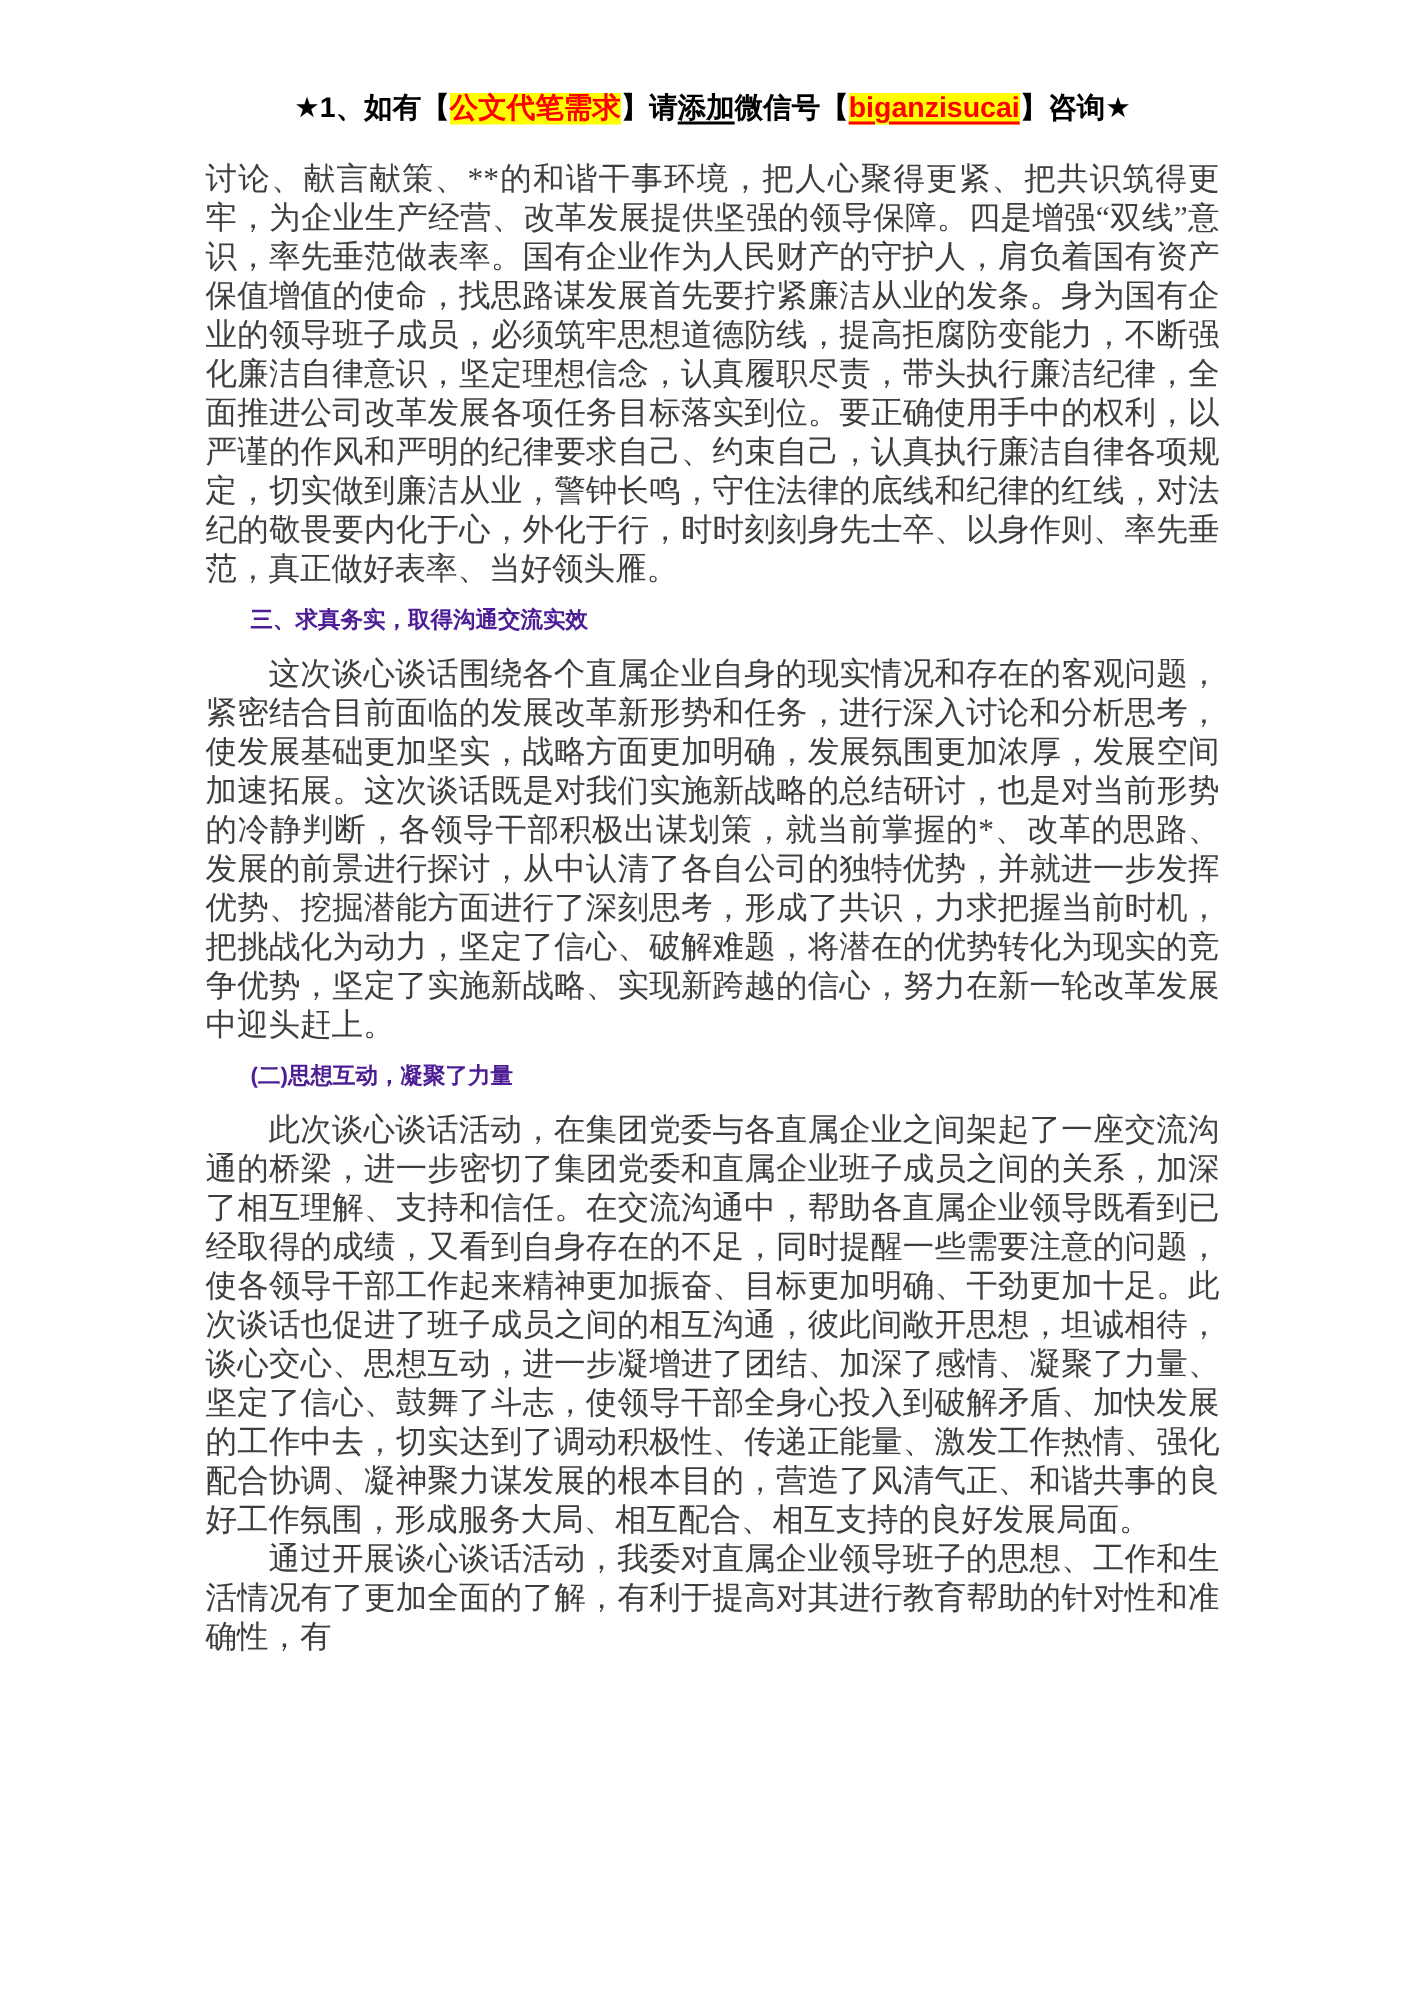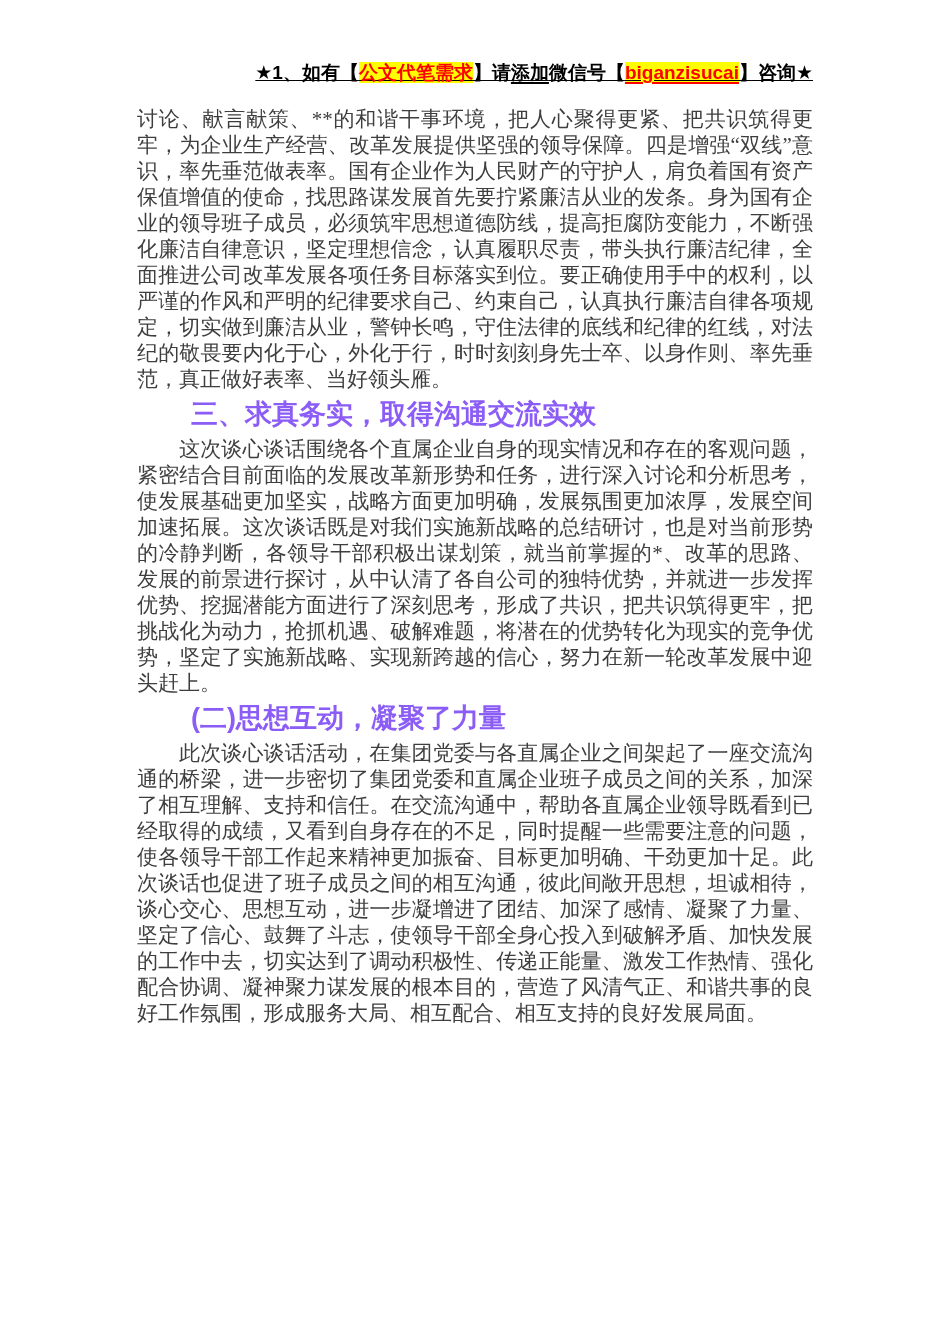--- a/index.html
+++ b/index.html
@@ -12,23 +12,22 @@
     box-sizing:border-box;
     padding:58px 137px 0 137px;
   }
   
   .banner{
     font-family:"Liberation Sans","DejaVu Sans",sans-serif;
     font-weight:bold;
     font-size:19px;
     line-height:30px;
     color:#000000;
-    text-align:right;
+    text-align:center;
     white-space:nowrap;
-    text-decoration:underline;
   }
   .banner .seg{display:inline;}
   .seg-plain{color:#000000;}
   .seg-hl{color:var(--accent-red,#ff0000);background:var(--hl-yellow,#ffff00);}
   .seg-hlu{color:var(--accent-red,#ff0000);background:var(--hl-yellow,#ffff00);
            text-decoration:underline;text-decoration-thickness:2px;text-underline-offset:3px;}
   .seg-u{text-decoration:underline;text-decoration-thickness:2px;text-underline-offset:3px;}
   
   .doc{
     margin-top:18px;
@@ -36,37 +35,38 @@
     font-size:21px;
     line-height:26px;
     color:#3e3e3e;
     text-align:justify;
   }
   .doc p.para{margin:0;text-indent:2em;}
   .doc p.para.no-indent{text-indent:0;}
   .doc h3.section{
     font-family:"Liberation Sans","DejaVu Sans",sans-serif;
     font-weight:bold;
-    font-size:27px;
+    font-size:15px;
     line-height:26px;
-    color:#8b5cf6;
+    color:#4c1d95;
     margin:9px 0;
     text-indent:2em;
   }
 </style>
 </head>
 <body>
 
 <div class="page">
 
   <div class="banner">
     <div><span class="seg seg-plain">★1、如有【</span><span class="seg seg-hl">公文代笔需求</span><span class="seg seg-plain">】请</span><span class="seg seg-u">添加</span><span class="seg seg-plain">微信号【</span><span class="seg seg-hlu">biganzisucai</span><span class="seg seg-plain">】咨询★</span></div>
   </div>
 
   <div class="doc">
     <p class="para no-indent">讨论、献言献策、**的和谐干事环境，把人心聚得更紧、把共识筑得更牢，为企业生产经营、改革发展提供坚强的领导保障。四是增强“双线”意识，率先垂范做表率。国有企业作为人民财产的守护人，肩负着国有资产保值增值的使命，找思路谋发展首先要拧紧廉洁从业的发条。身为国有企业的领导班子成员，必须筑牢思想道德防线，提高拒腐防变能力，不断强化廉洁自律意识，坚定理想信念，认真履职尽责，带头执行廉洁纪律，全面推进公司改革发展各项任务目标落实到位。要正确使用手中的权利，以严谨的作风和严明的纪律要求自己、约束自己，认真执行廉洁自律各项规定，切实做到廉洁从业，警钟长鸣，守住法律的底线和纪律的红线，对法纪的敬畏要内化于心，外化于行，时时刻刻身先士卒、以身作则、率先垂范，真正做好表率、当好领头雁。</p>
     <h3 class="section">三、求真务实，取得沟通交流实效</h3>
-    <p class="para">这次谈心谈话围绕各个直属企业自身的现实情况和存在的客观问题，紧密结合目前面临的发展改革新形势和任务，进行深入讨论和分析思考，使发展基础更加坚实，战略方面更加明确，发展氛围更加浓厚，发展空间加速拓展。这次谈话既是对我们实施新战略的总结研讨，也是对当前形势的冷静判断，各领导干部积极出谋划策，就当前掌握的*、改革的思路、发展的前景进行探讨，从中认清了各自公司的独特优势，并就进一步发挥优势、挖掘潜能方面进行了深刻思考，形成了共识，把共识筑得更牢，把挑战化为动力，抢抓机遇、破解难题，将潜在的优势转化为现实的竞争优势，坚定了实施新战略、实现新跨越的信心，努力在新一轮改革发展中迎头赶上。</p>
+    <p class="para">这次谈心谈话围绕各个直属企业自身的现实情况和存在的客观问题，紧密结合目前面临的发展改革新形势和任务，进行深入讨论和分析思考，使发展基础更加坚实，战略方面更加明确，发展氛围更加浓厚，发展空间加速拓展。这次谈话既是对我们实施新战略的总结研讨，也是对当前形势的冷静判断，各领导干部积极出谋划策，就当前掌握的*、改革的思路、发展的前景进行探讨，从中认清了各自公司的独特优势，并就进一步发挥优势、挖掘潜能方面进行了深刻思考，形成了共识，力求把握当前时机，把挑战化为动力，坚定了信心、破解难题，将潜在的优势转化为现实的竞争优势，坚定了实施新战略、实现新跨越的信心，努力在新一轮改革发展中迎头赶上。</p>
     <h3 class="section">(二)思想互动，凝聚了力量</h3>
     <p class="para">此次谈心谈话活动，在集团党委与各直属企业之间架起了一座交流沟通的桥梁，进一步密切了集团党委和直属企业班子成员之间的关系，加深了相互理解、支持和信任。在交流沟通中，帮助各直属企业领导既看到已经取得的成绩，又看到自身存在的不足，同时提醒一些需要注意的问题，使各领导干部工作起来精神更加振奋、目标更加明确、干劲更加十足。此次谈话也促进了班子成员之间的相互沟通，彼此间敞开思想，坦诚相待，谈心交心、思想互动，进一步凝增进了团结、加深了感情、凝聚了力量、坚定了信心、鼓舞了斗志，使领导干部全身心投入到破解矛盾、加快发展的工作中去，切实达到了调动积极性、传递正能量、激发工作热情、强化配合协调、凝神聚力谋发展的根本目的，营造了风清气正、和谐共事的良好工作氛围，形成服务大局、相互配合、相互支持的良好发展局面。</p>
+    <p class="para">通过开展谈心谈话活动，我委对直属企业领导班子的思想、工作和生活情况有了更加全面的了解，有利于提高对其进行教育帮助的针对性和准确性，有</p>
   </div>
 
 </div>
 
 </body></html>

